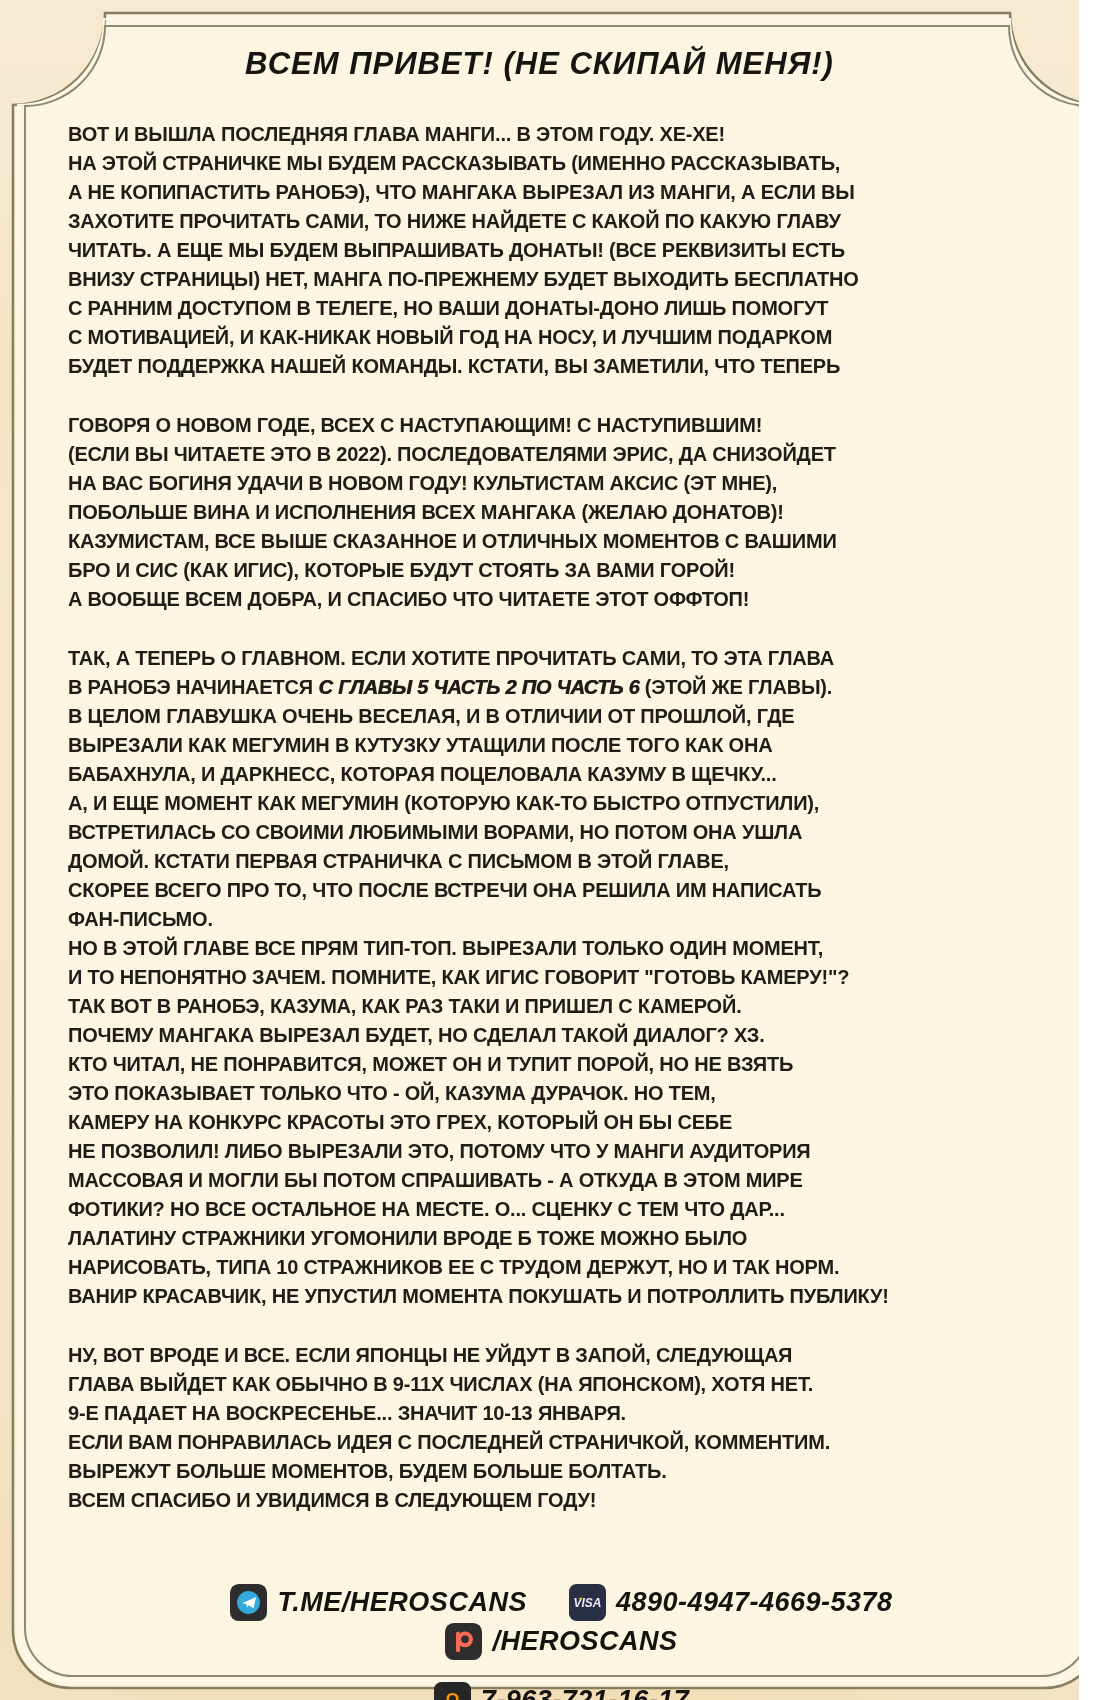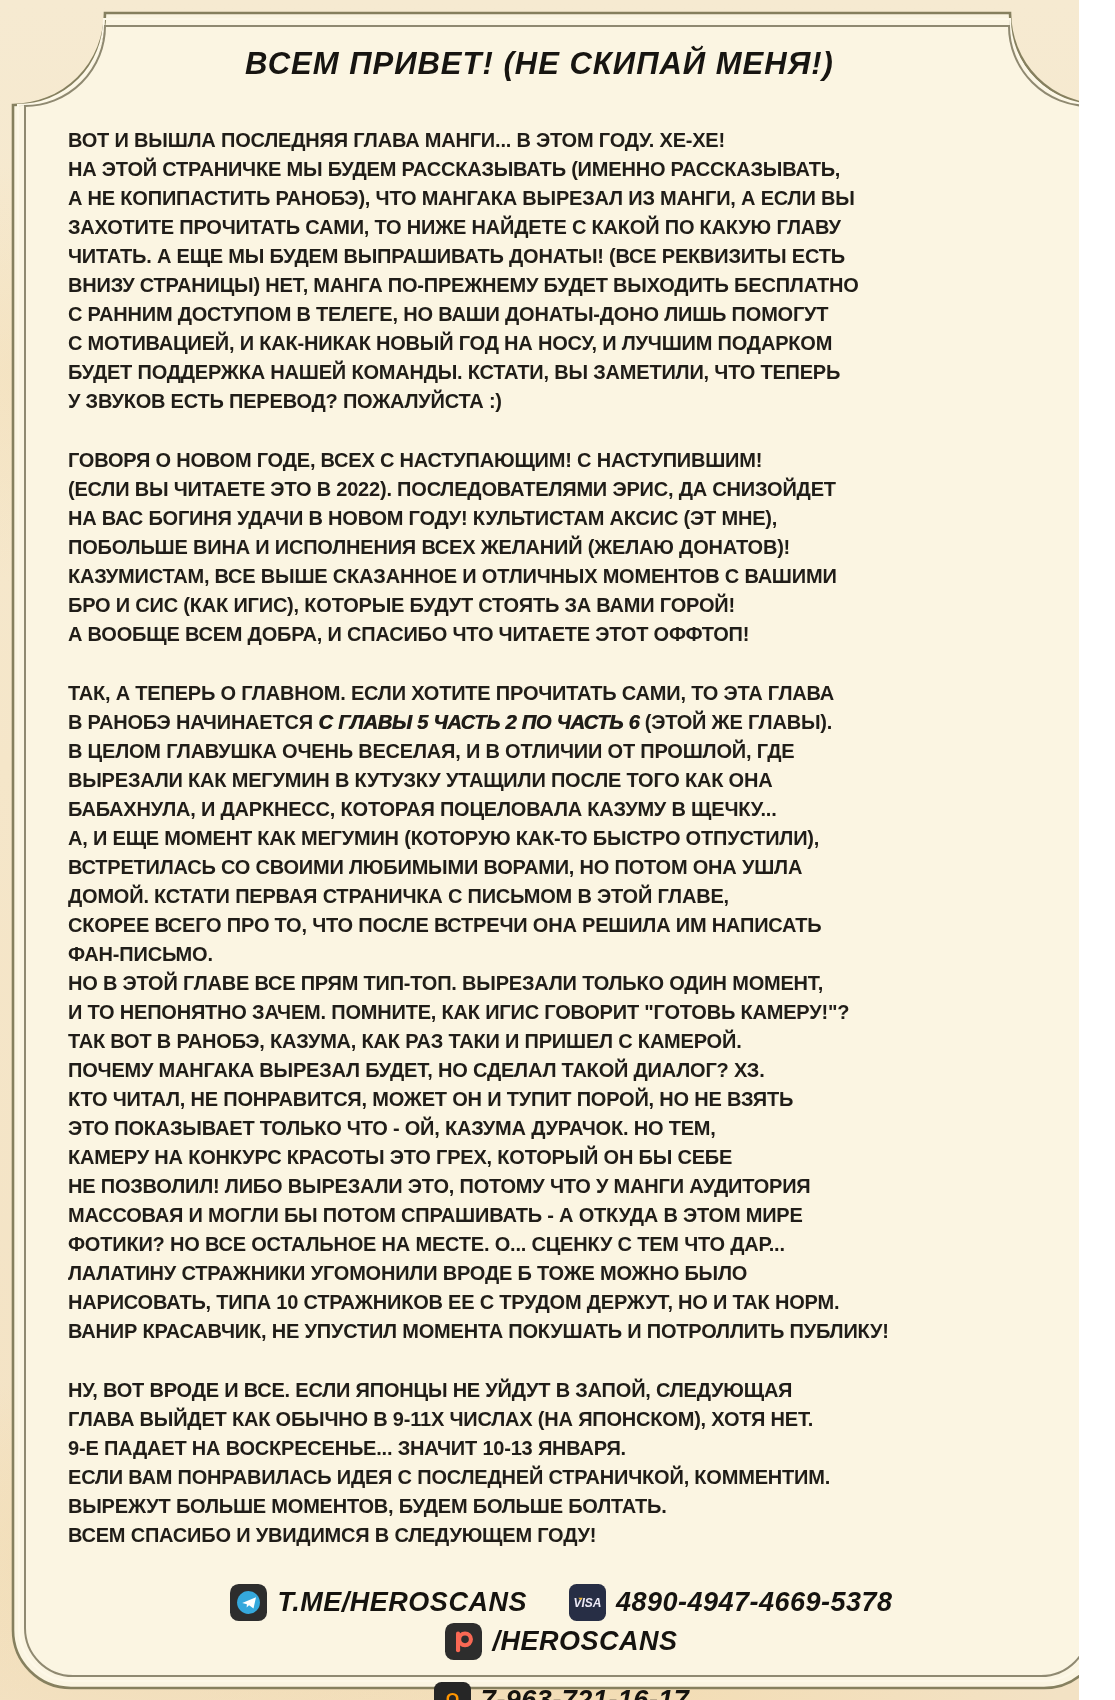--- a/index.html
+++ b/index.html
@@ -15,21 +15,21 @@
     font-family:"Liberation Sans",sans-serif;color:#1d1b17;
   }
   svg.frame{position:absolute;left:0;top:0;z-index:1;}
   .content{position:absolute;left:0;top:0;width:100%;height:100%;z-index:2;}
   .title{
     position:absolute;top:46px;left:0;width:100%;text-align:center;
     font-size:31px;font-weight:700;font-style:italic;letter-spacing:1px;margin:0;
     color:#171511;
   }
   .note-body{position:absolute;top:120px;left:68px;right:30px;}
-  .para{margin:6px 0 30px 0;}
+  .para{margin:0 0 30px 0;}
   .line{
     font-size:20px;line-height:29px;font-weight:700;letter-spacing:-0.2px;
     white-space:nowrap;color:#201d18;
   }
   .seg-em{font-style:italic;font-weight:700;text-shadow:0.7px 0 #201d18;}
   .footer{
     position:absolute;top:1584px;left:0;width:100%;
     display:flex;flex-direction:column;align-items:center;gap:2px;
   }
   .frow{display:flex;align-items:center;justify-content:center;padding-left:44px;}
@@ -65,27 +65,26 @@
         <div class="para">
           <div class="line"><span>ВОТ И ВЫШЛА ПОСЛЕДНЯЯ ГЛАВА МАНГИ... В ЭТОМ ГОДУ. ХЕ-ХЕ!</span></div>
           <div class="line"><span>НА ЭТОЙ СТРАНИЧКЕ МЫ БУДЕМ РАССКАЗЫВАТЬ (ИМЕННО РАССКАЗЫВАТЬ,</span></div>
           <div class="line"><span>А НЕ КОПИПАСТИТЬ РАНОБЭ), ЧТО МАНГАКА ВЫРЕЗАЛ ИЗ МАНГИ, А ЕСЛИ ВЫ</span></div>
           <div class="line"><span>ЗАХОТИТЕ ПРОЧИТАТЬ САМИ, ТО НИЖЕ НАЙДЕТЕ С КАКОЙ ПО КАКУЮ ГЛАВУ</span></div>
           <div class="line"><span>ЧИТАТЬ. А ЕЩЕ МЫ БУДЕМ ВЫПРАШИВАТЬ ДОНАТЫ! (ВСЕ РЕКВИЗИТЫ ЕСТЬ</span></div>
           <div class="line"><span>ВНИЗУ СТРАНИЦЫ) НЕТ, МАНГА ПО-ПРЕЖНЕМУ БУДЕТ ВЫХОДИТЬ БЕСПЛАТНО</span></div>
           <div class="line"><span>С РАННИМ ДОСТУПОМ В ТЕЛЕГЕ, НО ВАШИ ДОНАТЫ-ДОНО ЛИШЬ ПОМОГУТ</span></div>
           <div class="line"><span>С МОТИВАЦИЕЙ, И КАК-НИКАК НОВЫЙ ГОД НА НОСУ, И ЛУЧШИМ ПОДАРКОМ</span></div>
           <div class="line"><span>БУДЕТ ПОДДЕРЖКА НАШЕЙ КОМАНДЫ. КСТАТИ, ВЫ ЗАМЕТИЛИ, ЧТО ТЕПЕРЬ</span></div>
-          <div class="line"><span>У ЗВУКОВ ЕСТЬ ПЕРЕВОД? ПОЖАЛУЙСТА :)</span></div>
         </div>
         <div class="para">
           <div class="line"><span>ГОВОРЯ О НОВОМ ГОДЕ, ВСЕХ С НАСТУПАЮЩИМ! С НАСТУПИВШИМ!</span></div>
           <div class="line"><span>(ЕСЛИ ВЫ ЧИТАЕТЕ ЭТО В 2022). ПОСЛЕДОВАТЕЛЯМИ ЭРИС, ДА СНИЗОЙДЕТ</span></div>
           <div class="line"><span>НА ВАС БОГИНЯ УДАЧИ В НОВОМ ГОДУ! КУЛЬТИСТАМ АКСИС (ЭТ МНЕ),</span></div>
-          <div class="line"><span>ПОБОЛЬШЕ ВИНА И ИСПОЛНЕНИЯ ВСЕХ ЖЕЛАНИЙ (ЖЕЛАЮ ДОНАТОВ)!</span></div>
+          <div class="line"><span>ПОБОЛЬШЕ ВИНА И ИСПОЛНЕНИЯ ВСЕХ МАНГАКА (ЖЕЛАЮ ДОНАТОВ)!</span></div>
           <div class="line"><span>КАЗУМИСТАМ, ВСЕ ВЫШЕ СКАЗАННОЕ И ОТЛИЧНЫХ МОМЕНТОВ С ВАШИМИ</span></div>
           <div class="line"><span>БРО И СИС (КАК ИГИС), КОТОРЫЕ БУДУТ СТОЯТЬ ЗА ВАМИ ГОРОЙ!</span></div>
           <div class="line"><span>А ВООБЩЕ ВСЕМ ДОБРА, И СПАСИБО ЧТО ЧИТАЕТЕ ЭТОТ ОФФТОП!</span></div>
         </div>
         <div class="para">
           <div class="line"><span>ТАК, А ТЕПЕРЬ О ГЛАВНОМ. ЕСЛИ ХОТИТЕ ПРОЧИТАТЬ САМИ, ТО ЭТА ГЛАВА</span></div>
           <div class="line"><span>В РАНОБЭ НАЧИНАЕТСЯ </span><span class="seg-em">С ГЛАВЫ 5 ЧАСТЬ 2 ПО ЧАСТЬ 6</span><span> (ЭТОЙ ЖЕ ГЛАВЫ).</span></div>
           <div class="line"><span>В ЦЕЛОМ ГЛАВУШКА ОЧЕНЬ ВЕСЕЛАЯ, И В ОТЛИЧИИ ОТ ПРОШЛОЙ, ГДЕ</span></div>
           <div class="line"><span>ВЫРЕЗАЛИ КАК МЕГУМИН В КУТУЗКУ УТАЩИЛИ ПОСЛЕ ТОГО КАК ОНА</span></div>
           <div class="line"><span>БАБАХНУЛА, И ДАРКНЕСС, КОТОРАЯ ПОЦЕЛОВАЛА КАЗУМУ В ЩЕЧКУ...</span></div>

